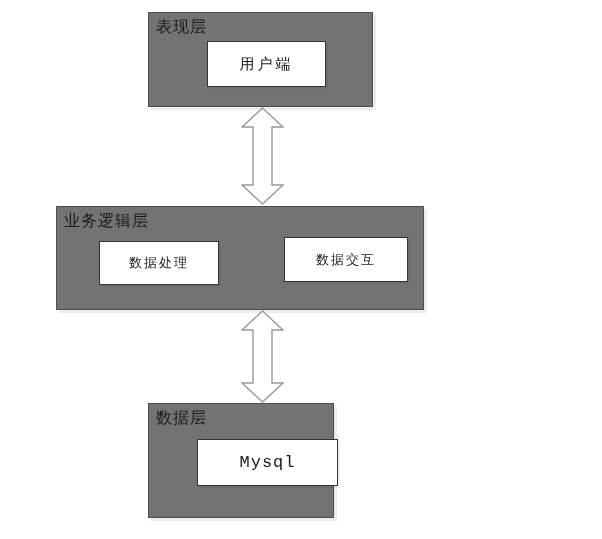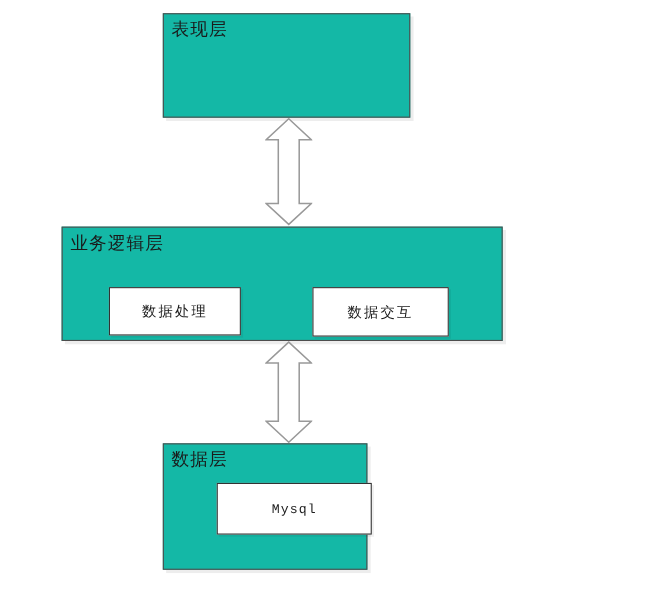--- a/index.html
+++ b/index.html
@@ -10,21 +10,21 @@
   #canvas {
     position: relative;
     width: 602px;
     height: 539px;
     background: #ffffff;
     font-family: "Liberation Sans", "DejaVu Sans", sans-serif;
     overflow: hidden;
   }
   .layer-box {
     position: absolute;
-    background: #14b8a6;
+    background: #737373;
     border: 1px solid #4d4d4d;
     box-shadow: 3px 3px 0 rgba(0,0,0,0.07);
     box-sizing: border-box;
   }
   .layer-label {
     position: absolute;
     left: 7px;
     top: 4px;
     font-size: 16px;
     color: #1a1a1a;
@@ -47,21 +47,21 @@
     letter-spacing: 2px;
     white-space: nowrap;
   }
   .node-label-cn-lg {
     font-size: 15px;
     letter-spacing: 3px;
     white-space: nowrap;
   }
   .node-label-mono {
     font-family: "Liberation Mono", "DejaVu Sans Mono", monospace;
-    font-size: 12px;
+    font-size: 17px;
     letter-spacing: 1px;
     white-space: nowrap;
   }
   .arrow {
     position: absolute;
   }
   .watermark {
     position: absolute;
     right: 7px;
     bottom: 8px;
@@ -71,32 +71,35 @@
     white-space: nowrap;
   }
 </style>
 </head>
 <body>
 
 <div id="canvas">
 
   <div class="layer-box" style="left:148px; top:12px; width:225px; height:95px;">
     <div class="layer-label">表现层</div>
+    <div class="node-box" style="left:58px; top:28px; width:119px; height:46px;">
+      <span class="node-label-cn-lg">用户端</span>
+    </div>
   </div>
 
   <svg class="arrow" style="left:241px; top:107px;" width="43" height="99" viewBox="0 0 43 99">
     <polygon points="21.5,1 42,20 31,20 31,78 42,78 21.5,97 1,78 12,78 12,20 1,20" fill="#ffffff" stroke="#999999" stroke-width="1.4"></polygon>
   </svg>
 
-  <div class="layer-box" style="left:56px; top:206px; width:401px; height:104px;">
+  <div class="layer-box" style="left:56px; top:206px; width:368px; height:104px;">
     <div class="layer-label">业务逻辑层</div>
-    <div class="node-box" style="left:42px; top:34px; width:120px; height:44px;margin-top:20px;">
+    <div class="node-box" style="left:42px; top:34px; width:120px; height:44px;">
       <span class="node-label-cn">数据处理</span>
     </div>
-    <div class="node-box" style="left:227px; top:30px; width:124px; height:45px;margin-top:24px;">
+    <div class="node-box" style="left:227px; top:30px; width:124px; height:45px;">
       <span class="node-label-cn">数据交互</span>
     </div>
   </div>
 
   <svg class="arrow" style="left:241px; top:310px;" width="43" height="94" viewBox="0 0 43 94">
     <polygon points="21.5,1 42,20 31,20 31,73 42,73 21.5,92 1,73 12,73 12,20 1,20" fill="#ffffff" stroke="#999999" stroke-width="1.4"></polygon>
   </svg>
 
   <div class="layer-box" style="left:148px; top:403px; width:186px; height:115px;">
     <div class="layer-label">数据层</div>

